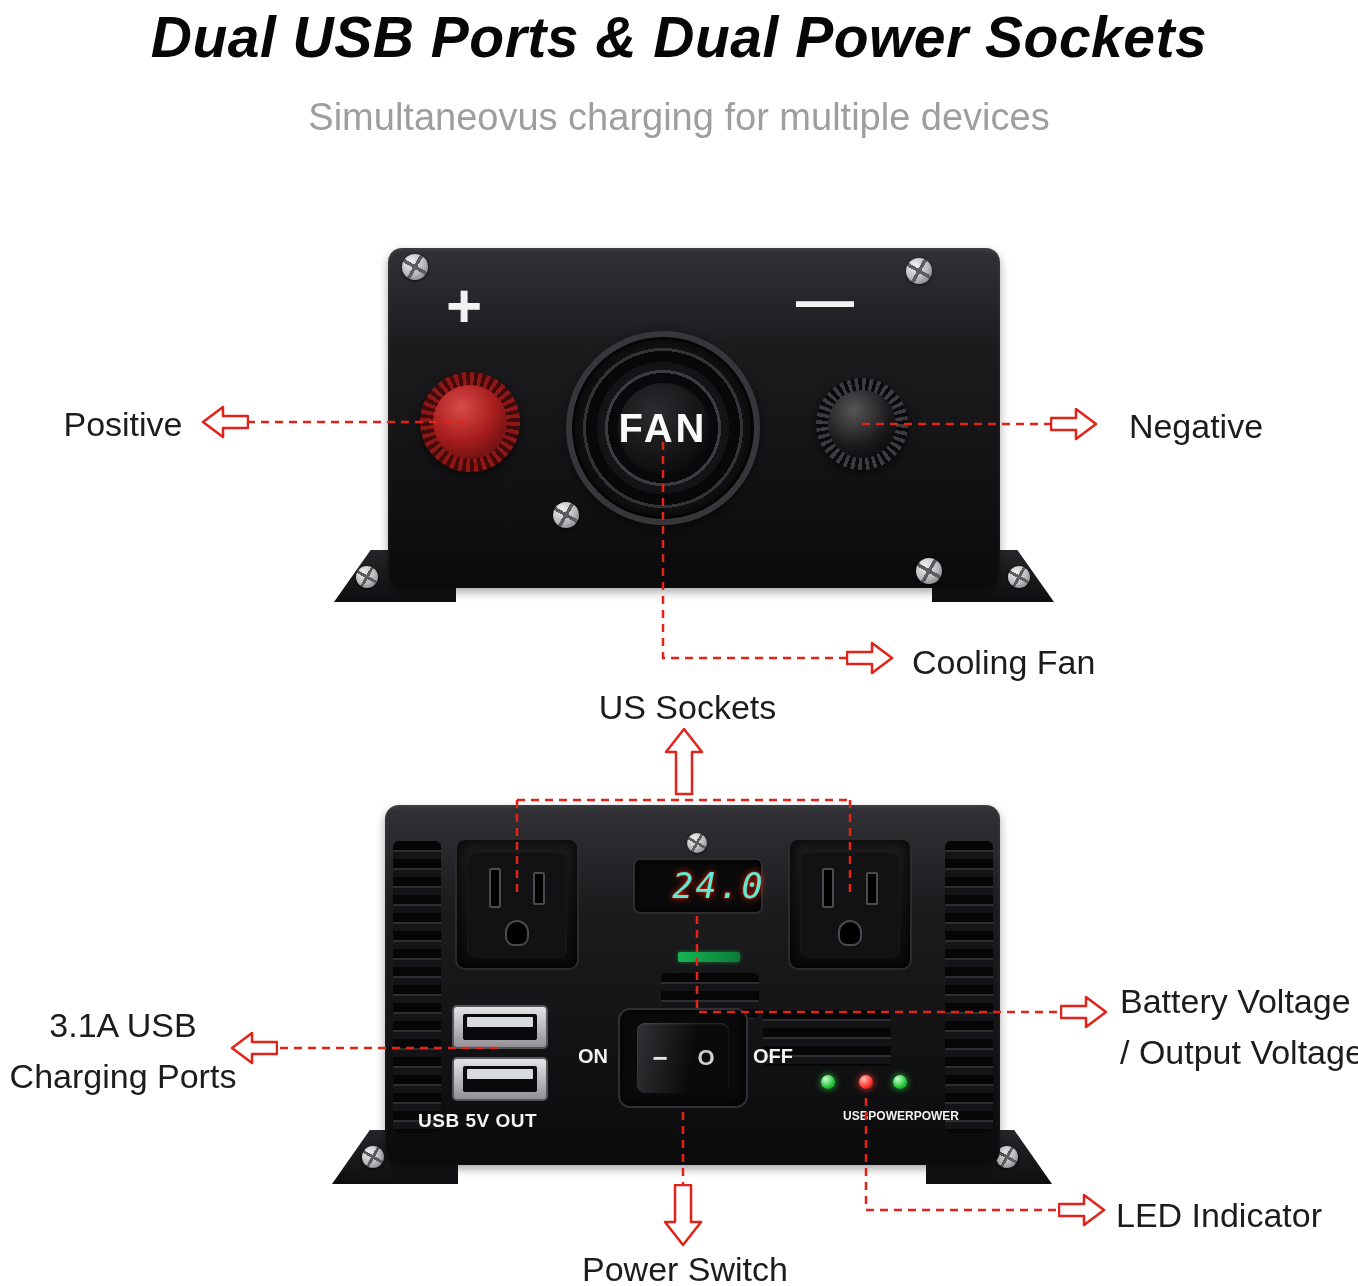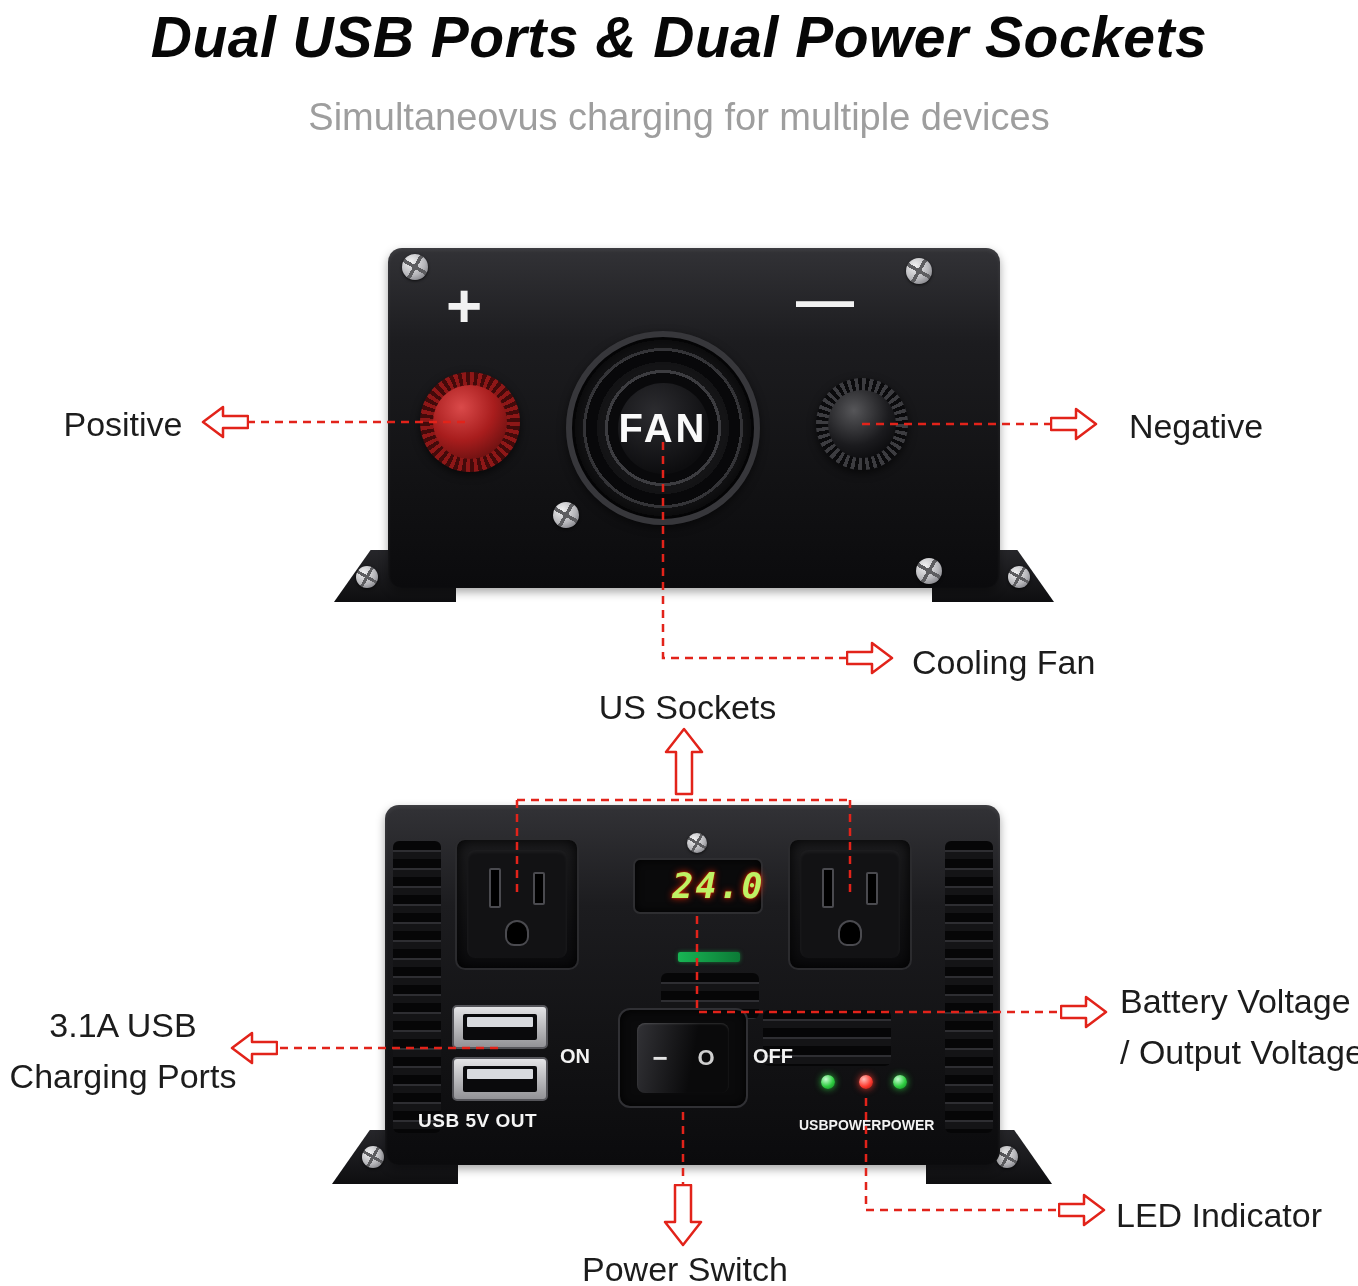--- a/index.html
+++ b/index.html
@@ -74,22 +74,22 @@
   .slot { position:absolute; background:#000; border:2px solid #4a4a4f; border-radius:2px; }
   .slot.l { left:22px; top:18px; width:12px; height:40px; }
   .slot.r { right:22px; top:22px; width:12px; height:33px; }
   .ground { position:absolute; bottom:12px; left:50%; transform:translateX(-50%);
      width:24px; height:26px; background:#000; border:2px solid #4a4a4f;
      border-radius:12px 12px 9px 9px; }
 
   .display { position:absolute; left:248px; top:53px; width:130px; height:56px;
      background:#0a0a0b; border:2px solid #2e2e31; border-radius:7px; box-shadow:inset 0 0 8px #000;
      display:flex; align-items:center; justify-content:center; }
-  .display .digits { font-family:"DejaVu Sans Mono", monospace; font-weight:700; font-size:35px;
-     color:#bef264; text-shadow:0 0 7px rgba(255,40,0,.85), 0 0 2px rgba(255,40,0,.9);
+  .display .digits { font-family:"DejaVu Sans Mono", monospace; font-weight:400; font-size:35px;
+     color:#5eead4; text-shadow:0 0 7px rgba(255,40,0,.85), 0 0 2px rgba(255,40,0,.9);
      letter-spacing:2px; font-style:italic;margin-left:41px; }
   .green-bar { position:absolute; left:293px; top:147px; width:62px; height:10px; border-radius:2px;
      background:linear-gradient(90deg,#18b554,#0c7a36); box-shadow:0 0 4px rgba(30,200,90,.5); }
 
   .usb-stack { position:absolute; left:67px; top:200px; width:96px; }
   .usb-port { position:relative; width:96px; height:44px; margin-bottom:8px; border-radius:5px;
      background:linear-gradient(180deg,#e4e4e6,#929296); border:2px solid #55555a; }
   .usb-slot { position:absolute; inset:7px 9px; background:#0a0a0c; border-radius:2px; }
   .usb-tongue { position:absolute; left:4px; right:4px; top:3px; height:10px; background:#d8dade; border-radius:1px; }
   .usb-label { position:absolute; left:33px; top:305px; width:155px; 
@@ -97,31 +97,31 @@
 
   .switch-bezel { position:absolute; left:233px; top:203px; width:130px; height:100px;
      background:#0a0a0b; border:2px solid #303034; border-radius:12px; box-shadow:inset 0 0 10px #000; }
   .switch-rocker { position:absolute; inset:13px 17px; border-radius:8px;
      background:linear-gradient(100deg,#323236,#0a0a0b 60%);
      display:flex; align-items:center; box-shadow:inset 0 1px 2px rgba(255,255,255,.15); }
   .switch-rocker span { flex:1; text-align:center; color:#e4e4e4; font-weight:700; }
   .switch-rocker .line { font-size:26px; }
   .switch-rocker .circ { font-size:22px; color:#cfcfcf; }
   .onoff { position:absolute; color:#f2f2f2; font-size:20px; font-weight:700; width:60px; text-align:center; }
-  .onoff.on { left:160px; top:240px; }
+  .onoff.on { left:178px; top:240px; }
   .onoff.off { left:358px; top:240px; }
 
   .led { position:absolute; width:14px; height:14px; border-radius:50%; top:270px; }
   .led.g1 { left:436px; } .led.r { left:474px; } .led.g2 { left:508px; }
   .led.green { background:radial-gradient(circle at 35% 30%, #c8ffd2, #2ecc40 55%, #0f7a20);
      box-shadow:0 0 7px rgba(46,204,64,.9); }
   .led.red-led { background:radial-gradient(circle at 35% 30%, #ffc0ba, #ff3b30 55%, #8e120a);
      box-shadow:0 0 7px rgba(255,59,48,.9); }
-  .led-labels { position:absolute; left:414px; top:312px; width:160px; display:flex;
-     justify-content:flex-start; color:#f2f2f2; font-size:14px; font-weight:700; }
+  .led-labels { position:absolute; left:414px; top:304px; width:160px; display:flex;
+     justify-content:flex-end; color:#f2f2f2; font-size:12px; font-weight:700; }
 
   
   .anno { position:absolute; color:#1c1c1c; font-size:34px; line-height:1.5; z-index:6; }
   .anno.positive { left:38px; top:399px; width:170px; text-align:center; }
   .anno.negative { left:1116px; top:401px; width:160px; text-align:center; }
   .anno.cooling { left:912px; top:637px; width:220px; }
   .anno.ussockets { left:580px; top:682px; width:215px; text-align:center; }
   .anno.usbports { left:8px; top:1000px; width:230px; text-align:center; }
   .anno.battery { left:1120px; top:976px; width:250px; }
   .anno.ledind { left:1116px; top:1190px; width:240px; }

